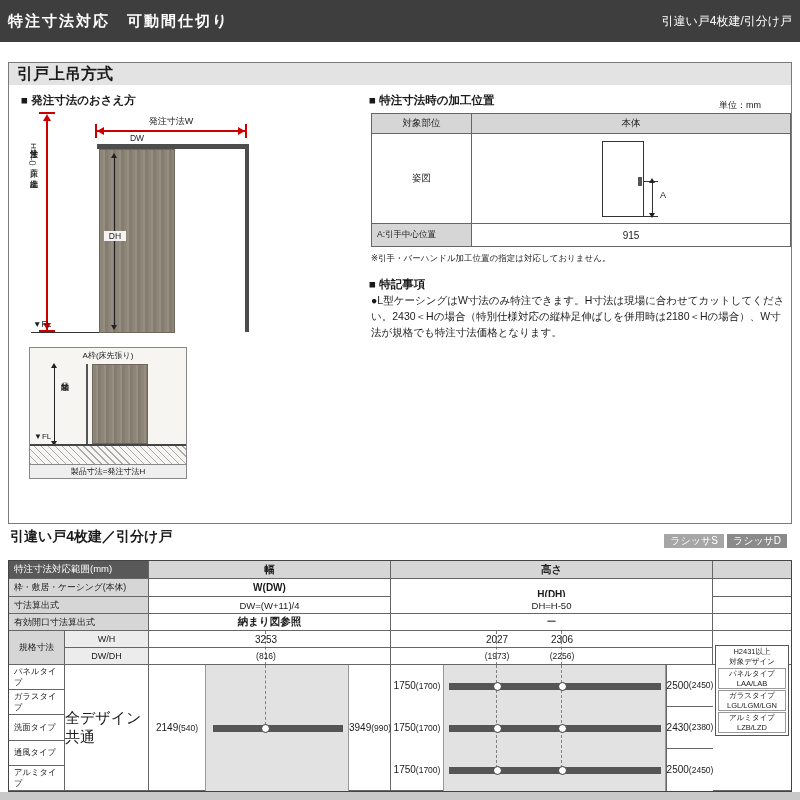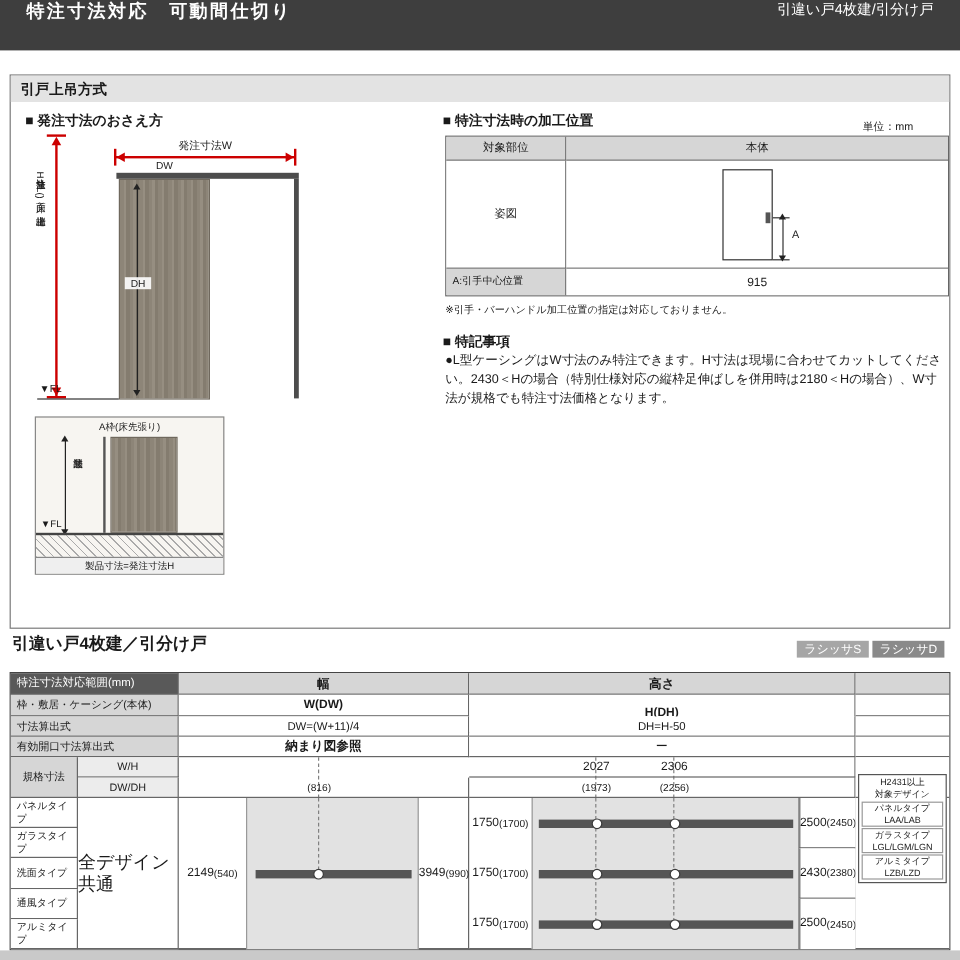--- a/index.html
+++ b/index.html
@@ -1,24 +1,24 @@
 <!DOCTYPE html>
 <html style="--topbar-bg: #3e3e3e; --accent-red: #cc0000; --bar-gray: #555555; --cell-gray: #d6d6d6; --dark-cell: #595959; --wood: #8d8578;"><head>
 <meta charset="utf-8">
 <style>
   *{margin:0;padding:0;box-sizing:border-box}
   html,body{width:800px;height:800px}
   body{font-family:"Liberation Sans","DejaVu Sans",sans-serif;background:#fff;color:#1a1a1a;position:relative;overflow:hidden}
   .abs{position:absolute}
   .page{position:relative;width:800px;height:800px;background:#fff;overflow:hidden}
-  .topbar{left:0;top:0;width:800px;height:42px;background:var(--topbar-bg,#3e3e3e);color:#fff;display:flex;align-items:flex-start;justify-content:space-between;padding:0 22px}
+  .topbar{left:0;top:0;width:800px;height:42px;background:var(--topbar-bg,#3e3e3e);color:#fff;display:flex;align-items:center;justify-content:space-between;padding:0 8px}
   .topbar .lt{font-size:15px;font-weight:bold;letter-spacing:2px}
   .topbar .rt{font-size:12px}
   .mainbox{left:8px;top:62px;width:784px;height:462px;border:1px solid #7a7a7a;background:#fff}
-  .strip{left:0;top:0;width:782px;height:22px;background:#e3e3e3;display:flex;align-items:center;padding-left:8px;font-weight:bold;font-size:12px}
+  .strip{left:0;top:0;width:782px;height:22px;background:#e3e3e3;display:flex;align-items:center;padding-left:8px;font-weight:bold;font-size:16px}
   .h2{font-size:11.5px;font-weight:bold}
   .cell{position:absolute;display:flex;align-items:center;justify-content:center;border-right:1px solid #666;border-bottom:1px solid #666;background:#fff;font-size:10px}
   .gray{background:var(--cell-gray,#d6d6d6)}
   .dark{background:var(--dark-cell,#595959);color:#fff}
   .lft{justify-content:flex-start;padding-left:5px}
   .trans{background:transparent}
   .b{font-weight:bold}
   .stack{display:flex;flex-direction:row;align-items:center;justify-content:center;line-height:1.2}
   .num{font-size:10px}
   .sub{font-size:8.5px}
@@ -151,20 +151,23 @@
     <div class="cell" style="left:382px;top:53px;width:322px;height:17px">ー</div>
     <div class="cell" style="left:704px;top:53px;width:78px;height:17px;border-right:none"></div>
 
     <div class="dashv" style="left:256px;top:70px;height:34px"></div>
     <div class="dashv" style="left:487px;top:70px;height:34px"></div>
     <div class="dashv" style="left:552px;top:70px;height:34px"></div>
 
     <div class="cell gray" style="left:0;top:70px;width:56px;height:34px;font-size:8.8px">規格寸法</div>
     <div class="cell" style="left:56px;top:70px;width:84px;height:17px;font-size:9px;background:#ececec">W/H</div>
     <div class="cell" style="left:56px;top:87px;width:84px;height:17px;font-size:9px;background:#ececec">DW/DH</div>
+    <div class="cell trans" style="left:140px;top:70px;width:242px;height:17px">
+      <span class="abs num" style="left:87px;width:60px;text-align:center">3253</span>
+    </div>
     <div class="cell trans" style="left:140px;top:87px;width:242px;height:17px">
       <span class="abs sub" style="left:87px;width:60px;text-align:center">(816)</span>
     </div>
     <div class="cell trans" style="left:382px;top:70px;width:322px;height:17px">
       <span class="abs num" style="left:76px;width:60px;text-align:center">2027</span>
       <span class="abs num" style="left:141px;width:60px;text-align:center">2306</span>
     </div>
     <div class="cell trans" style="left:382px;top:87px;width:322px;height:17px">
       <span class="abs sub" style="left:76px;width:60px;text-align:center">(1973)</span>
       <span class="abs sub" style="left:141px;width:60px;text-align:center">(2256)</span>

